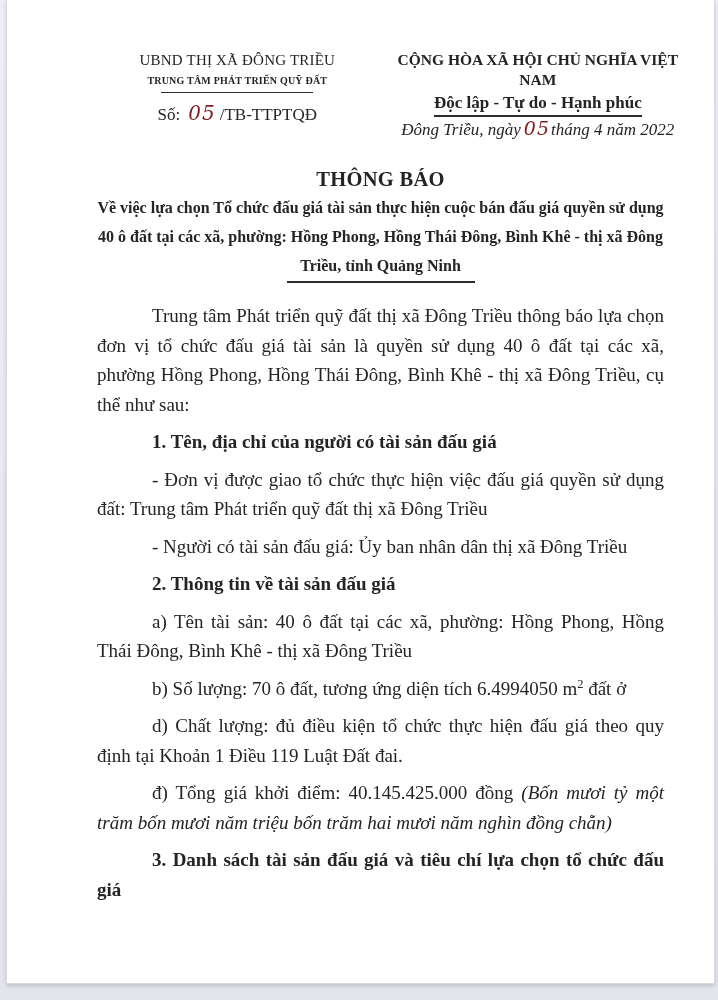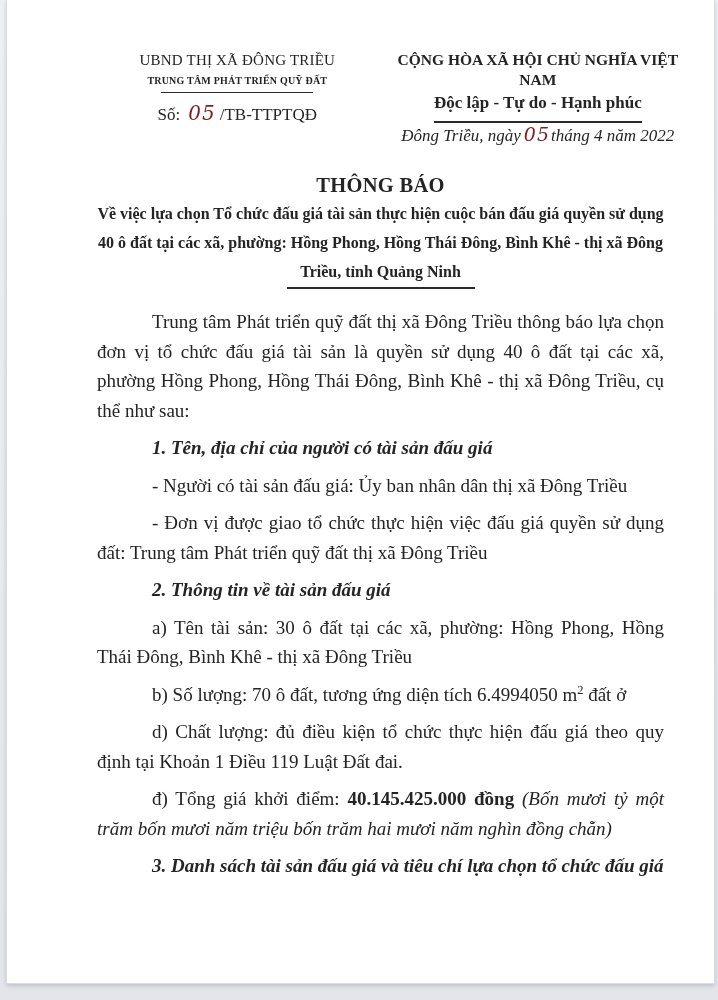--- a/index.html
+++ b/index.html
@@ -56,21 +56,21 @@
   }
   .doc-no { font-size: 17px; margin-top: 8px; }
   .hr1 { font-size: 15.5px; line-height: 20px; font-weight: bold; }
   .hr2-wrap { margin-top: 2px; }
   .hr2 {
     display: inline-block;
     font-size: 17px;
     line-height: 22px;
     font-weight: bold;
     border-bottom: 2px solid #2b2b2b;
-    padding-bottom: 7px;
+    padding-bottom: 1px;
   }
   .date-line { font-size: 17px; font-style: italic; margin-top: 0; }
   .handwritten {
     color: #7f1d1d;
     font-family: "DejaVu Serif", serif;
     font-style: italic;
     font-size: 20px;
     letter-spacing: 1px;
     margin: 0 4px 0 8px;
   }
@@ -80,22 +80,22 @@
   .doc-title { font-size: 20.5px; font-weight: bold; line-height: 26px; letter-spacing: .3px; }
   .doc-subtitle { font-size: 16px; font-weight: bold; line-height: 29px; margin-top: 1px; }
   .title-rule {
     width: 188px;
     margin: 1px auto 0;
     border-bottom: 2px solid #2b2b2b;
   }
   
   .body { margin-top: 18px; font-size: 19px; line-height: 29.5px; text-align: justify; }
   .body p { margin: 0 0 8px; text-indent: 55px; }
-  .body p.heading { font-weight: bold; margin: 2px 0 8px; font-style: italic; }
-  .amount { font-weight: bold; }
+  .body p.heading { font-weight: bold; margin: 2px 0 8px; }
+  .amount { font-weight: normal; }
   .in-words { font-style: italic; }
   sup { font-size: 12.5px; line-height: 0; }
 </style>
 </head>
 <body>
 
 <div class="photo">
   <div class="page">
     <div class="content">
 
@@ -122,25 +122,25 @@
       <div class="title-block">
         <div class="doc-title">THÔNG BÁO</div>
         <div class="doc-subtitle">Về việc lựa chọn Tổ chức đấu giá tài sản thực hiện cuộc bán đấu giá quyền sử dụng 40 ô đất tại các xã, phường: Hồng Phong, Hồng Thái Đông, Bình Khê - thị xã Đông Triều, tỉnh Quảng Ninh</div>
         <div class="title-rule"></div>
       </div>
 
       <div class="body">
         <p>Trung tâm Phát triển quỹ đất thị xã Đông Triều thông báo lựa chọn đơn vị tổ chức đấu giá tài sản là quyền sử dụng 40 ô đất tại các xã, phường Hồng Phong, Hồng Thái Đông, Bình Khê - thị xã Đông Triều, cụ thể như sau:</p>
 
         <p class="heading">1. Tên, địa chỉ của người có tài sản đấu giá</p>
+        <p>- Đơn vị được giao tổ chức thực hiện việc đấu giá quyền sử dụng đất: Trung tâm Phát triển quỹ đất thị xã Đông Triều</p>
         <p>- Người có tài sản đấu giá: Ủy ban nhân dân thị xã Đông Triều</p>
-        <p>- Đơn vị được giao tổ chức thực hiện việc đấu giá quyền sử dụng đất: Trung tâm Phát triển quỹ đất thị xã Đông Triều</p>
 
         <p class="heading">2. Thông tin về tài sản đấu giá</p>
-        <p>a) Tên tài sản: 30 ô đất tại các xã, phường: Hồng Phong, Hồng Thái Đông, Bình Khê - thị xã Đông Triều</p>
+        <p>a) Tên tài sản: 40 ô đất tại các xã, phường: Hồng Phong, Hồng Thái Đông, Bình Khê - thị xã Đông Triều</p>
         <p><span>b) Số lượng: 70 ô đất, tương ứng diện tích 6.4994050 m</span><sup>2</sup> <span>đất ở</span></p>
         <p>d) Chất lượng: đủ điều kiện tổ chức thực hiện đấu giá theo quy định tại Khoản 1 Điều 119 Luật Đất đai.</p>
         <p><span>đ) Tổng giá khởi điểm:</span> <span class="amount">40.145.425.000 đồng</span> <span class="in-words">(Bốn mươi tỷ một trăm bốn mươi năm triệu bốn trăm hai mươi năm nghìn đồng chẵn)</span></p>
 
         <p class="heading">3. Danh sách tài sản đấu giá và tiêu chí lựa chọn tổ chức đấu giá</p>
 
       </div>
 
     </div>
   </div>

